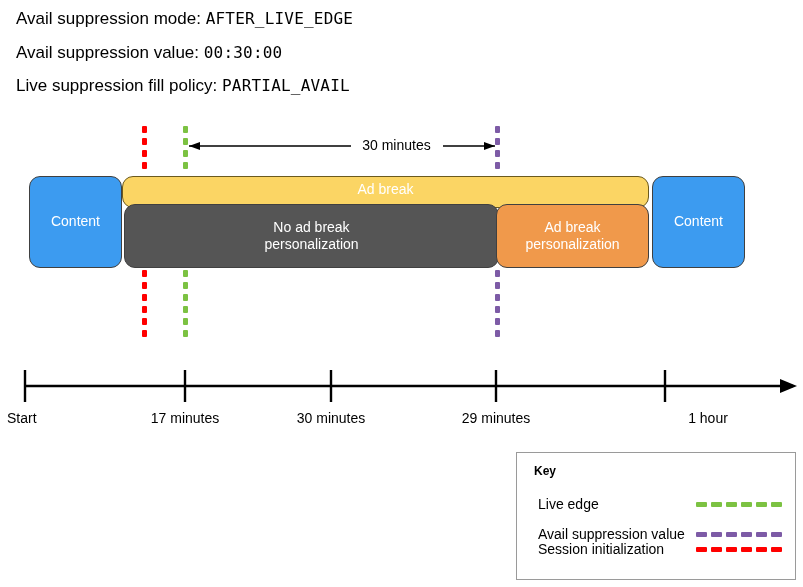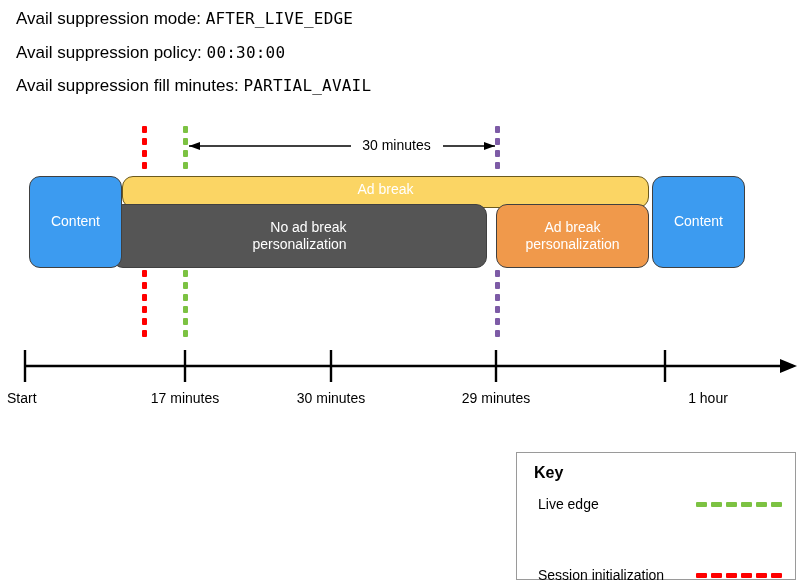--- a/index.html
+++ b/index.html
@@ -57,21 +57,21 @@
     user-select: none;
   }
   .box-content   { background: #3C9BF0; }
   .box-adbreak   { background: #FBD564; border-color: #6b5a1e; }
   .box-noperso   { background: #555555; }
   .box-perso     { background: #EE9A4D; background: #F0994B; }
 
   #box-content-left  { left: 29px;  top: 176px; width: 93px;  height: 92px; }
   #box-adbreak       { left: 122px; top: 176px; width: 527px; height: 32px;
                        align-items: flex-start; padding-top: 4px; }
-  #box-noperso       { left: 112px; top: 204px; width: 375px; height: 64px; text-align: right; }
+  #box-noperso       { left: 124px; top: 204px; width: 375px; height: 64px; }
   #box-perso         { left: 496px; top: 204px; width: 153px; height: 64px; }
   #box-content-right { left: 652px; top: 176px; width: 93px;  height: 92px; }
 
   
   #box-adbreak { z-index: 2; }
   #box-noperso { z-index: 3; }
   #box-perso   { z-index: 3; }
   #box-content-left  { z-index: 4; }
   #box-content-right { z-index: 4; }
 
@@ -111,21 +111,21 @@
     display: inline-block;
     width: 92px;
     margin: 0 auto;
     left: 109px;
     line-height: 18px;
   }
 
   
   #axis {
     position: absolute;
-    left: 0; top: 340px;
+    left: 0; top: 360px;
     width: 803px; height: 70px;
   }
   .tick-label {
     position: absolute;
     top: 50px;
     font-size: 14px;
     text-align: center;
     white-space: nowrap;
     transform: translateX(-50%);
   }
@@ -139,35 +139,35 @@
     width: 280px;
     height: 128px;
     border: 1.3px solid #9a9a9a;
     background: #ffffff;
     box-sizing: border-box;
   }
   #key-title {
     position: absolute;
     left: 17px;
     top: 11px;
-    font-size: 16px;
+    font-size: 12px;
     font-weight: bold;
   }
   .key-row {
     position: absolute;
     left: 21px;
     width: 244px;
     height: 20px;
     display: flex;
     align-items: center;
     justify-content: space-between;
   }
   .key-row-0 { top: 41px; gap: 36px; }
   .key-row-1 { top: 71px; }
-  .key-row-2 { top: 112px; }
+  .key-row-2 { top: 86px; }
   .key-label { font-size: 14px; white-space: nowrap; }
   .key-swatch {
     display: flex;
     align-items: center;
     gap: 4px;
     margin-left: 10px;
   }
   .key-swatch span {
     display: block;
     width: 11px;
@@ -176,25 +176,25 @@
   }
 </style>
 </head>
 <body>
 
 <div class="param-line" id="param-0">
   <span class="label">Avail suppression mode:</span>
   <span class="value">AFTER_LIVE_EDGE</span>
 </div>
 <div class="param-line" id="param-1">
-  <span class="label">Avail suppression policy:</span>
+  <span class="label">Avail suppression value:</span>
   <span class="value">00:30:00</span>
 </div>
 <div class="param-line" id="param-2">
-  <span class="label">Avail suppression fill minutes:</span>
+  <span class="label">Live suppression fill policy:</span>
   <span class="value">PARTIAL_AVAIL</span>
 </div>
 
 <div id="diagram">
 
   <div class="box box-content" id="box-content-left">
     <span>Content</span>
   </div>
 
   <div class="box box-adbreak" id="box-adbreak">
@@ -297,20 +297,31 @@
       <span class="key-swatch">
         <span style="background: rgb(124, 194, 66);"></span>
           <span style="background: rgb(124, 194, 66);"></span>
           <span style="background: rgb(124, 194, 66);"></span>
           <span style="background: rgb(124, 194, 66);"></span>
           <span style="background: rgb(124, 194, 66);"></span>
           <span style="background: rgb(124, 194, 66);"></span>
       </span>
     </div>
 
+    <div class="key-row key-row-1">
+      <span class="key-label">Avail suppression value</span>
+      <span class="key-swatch">
+        <span style="background: rgb(125, 91, 166);"></span>
+          <span style="background: rgb(125, 91, 166);"></span>
+          <span style="background: rgb(125, 91, 166);"></span>
+          <span style="background: rgb(125, 91, 166);"></span>
+          <span style="background: rgb(125, 91, 166);"></span>
+          <span style="background: rgb(125, 91, 166);"></span>
+      </span>
+    </div>
 
     <div class="key-row key-row-2">
       <span class="key-label">Session initialization</span>
       <span class="key-swatch">
         <span style="background: rgb(255, 0, 0);"></span>
           <span style="background: rgb(255, 0, 0);"></span>
           <span style="background: rgb(255, 0, 0);"></span>
           <span style="background: rgb(255, 0, 0);"></span>
           <span style="background: rgb(255, 0, 0);"></span>
           <span style="background: rgb(255, 0, 0);"></span>

